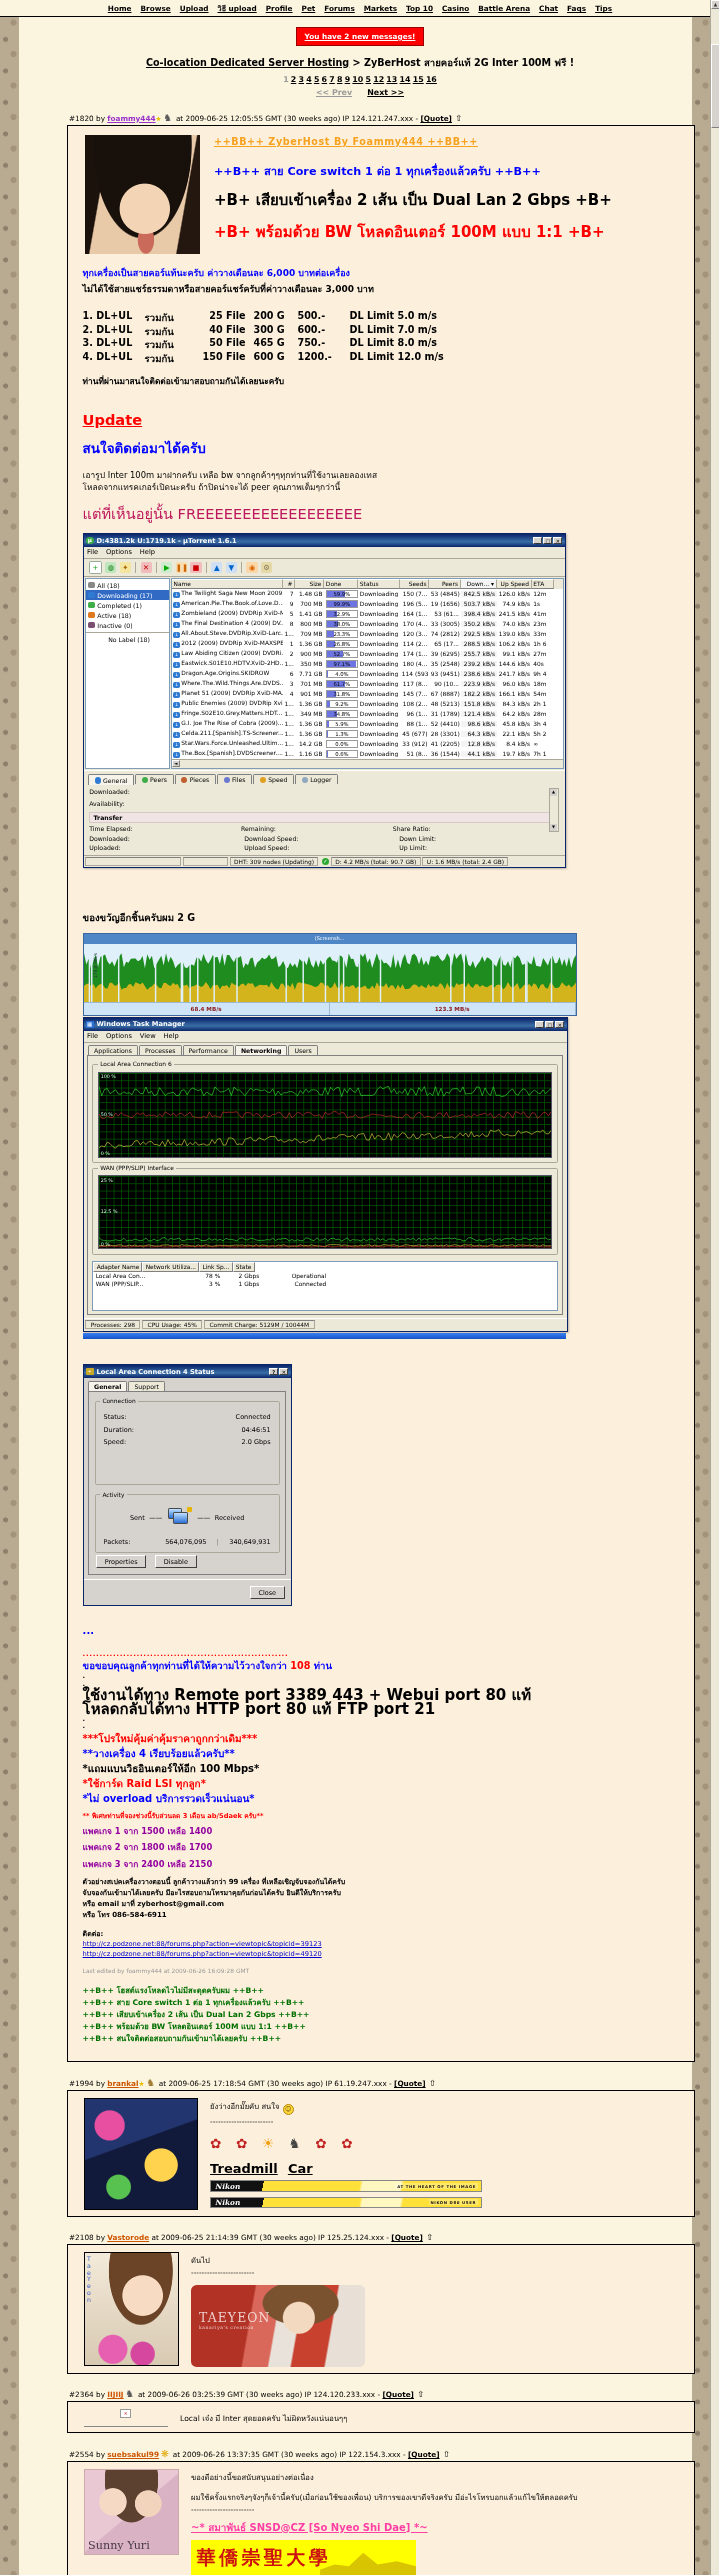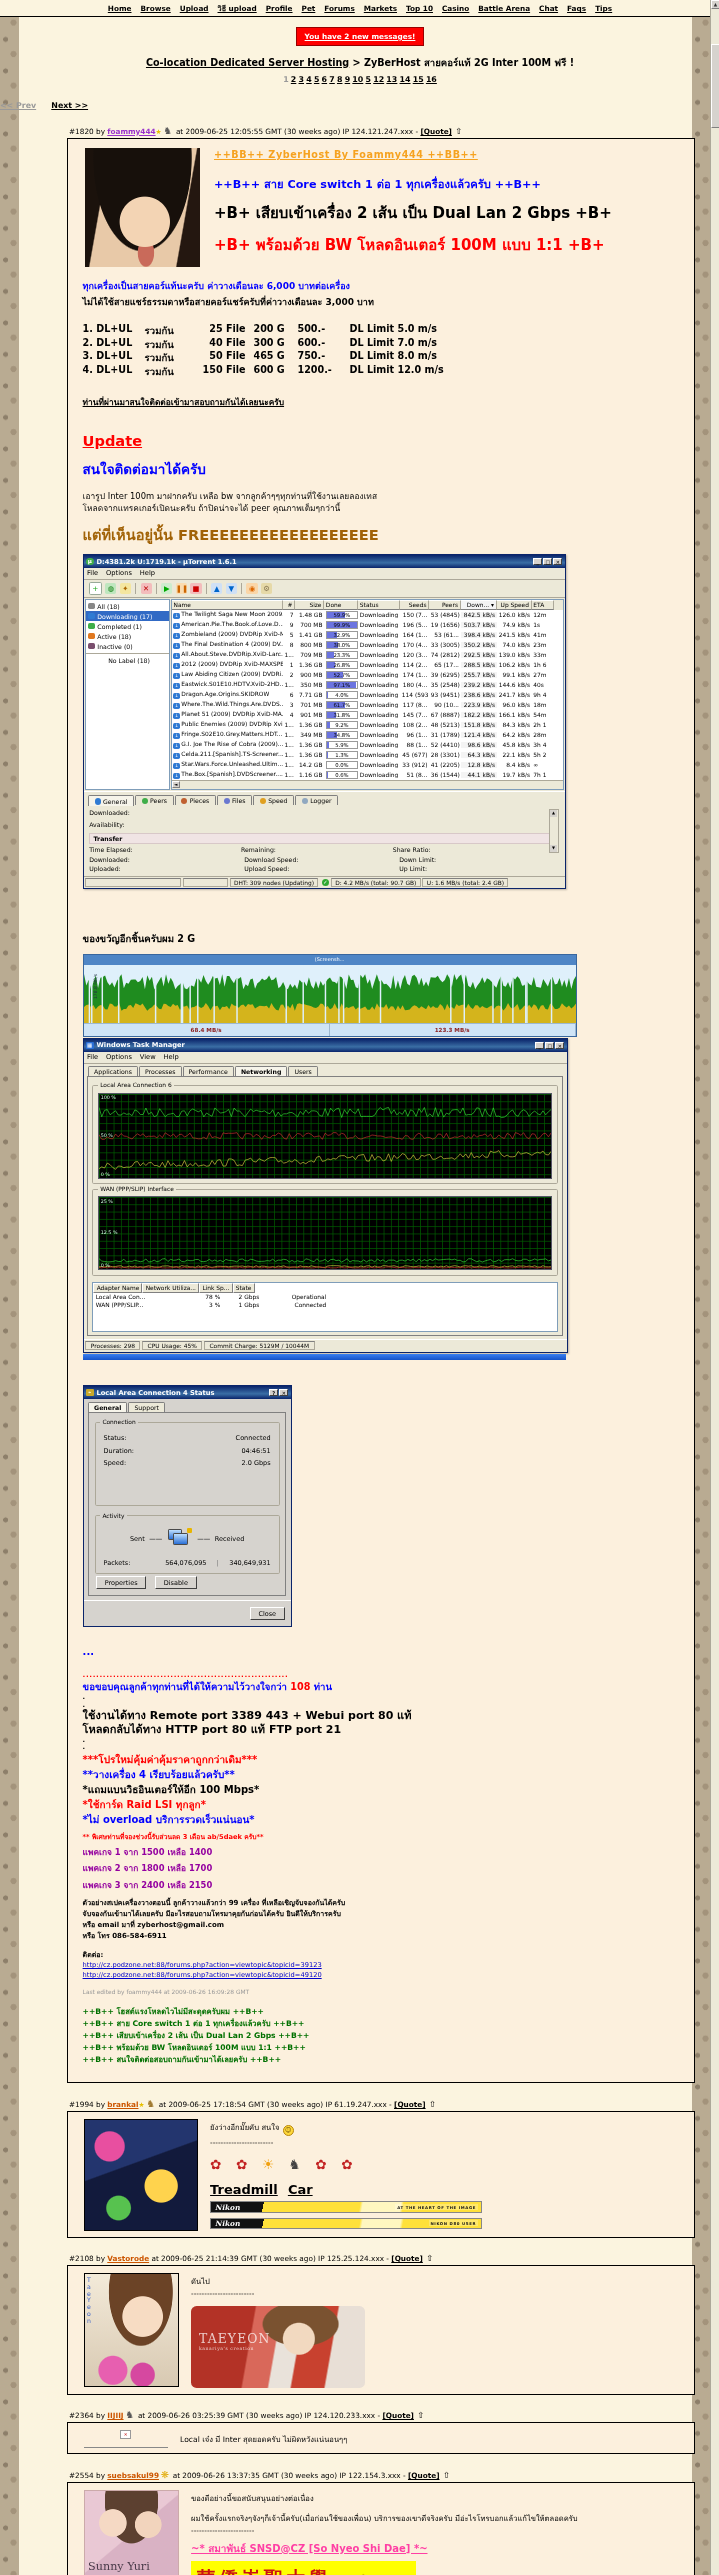--- a/index.html
+++ b/index.html
@@ -16,21 +16,21 @@
   
   #nav{position:relative;z-index:2;height:17px;background:#fbf4df;border-bottom:1.1px solid #000;text-align:center;padding-top:3.4px;box-sizing:border-box}
   #nav a{font-size:7.3px;font-weight:bold;color:#000;text-decoration:underline;margin:0 4.5px;cursor:pointer}
   #content{position:relative;z-index:2;padding-top:10px}
   #msgbtn{display:block;margin:0 auto;background:#f00;border:0.6px solid #900;color:#fff;font-size:7.3px;font-weight:bold;text-decoration:underline;padding:3.9px 7.9px;cursor:pointer;font-family:inherit}
   #ttl{text-align:center;margin-top:9px;font-size:9.6px;font-weight:bold;color:#000}
   #ttl .lnk{text-decoration:underline;cursor:pointer}
   #pages{text-align:center;margin-top:5.6px;font-size:7.9px;font-weight:bold}
   #pages span{margin:0 1.1px;text-decoration:underline;cursor:pointer}
   #pages span.cur{color:#999;text-decoration:none;cursor:default}
-  #prevnext{margin-top:17px;font-size:7.9px;font-weight:bold}
+  #prevnext{text-align:center;margin-top:4px;font-size:7.9px;font-weight:bold}
   #prevnext .dis{color:#999;text-decoration:underline;margin-right:12.4px}
   #prevnext .nxt{color:#000;text-decoration:underline;cursor:pointer}
   
   .phead{margin:14.6px 0 2.2px 69px;font-size:7.3px;color:#000}
   .phead .uname{font-weight:bold;text-decoration:underline;cursor:pointer}
   .phead .star{color:#e7c100;font-size:6.7px}
   .phead .sprite{font-size:9.6px;color:#555;margin:0 1.7px}
   .phead .quote{font-weight:bold;text-decoration:underline;cursor:pointer}
   .phead .uparr{font-size:8.4px;margin-left:3.4px}
   .pbox{margin:0 25px 0 67px;border:0.6px solid #000;background:#fcf0dd;position:relative;overflow:hidden}
@@ -48,25 +48,25 @@
   .t-blue{font-size:11.2px;font-weight:bold;color:#0000ff;margin-top:14.6px}
   .t-black{font-size:15px;font-weight:bold;color:#000;margin-top:7.9px}
   .t-red{font-size:15px;font-weight:bold;color:#f00;margin-top:7.9px}
   .rest{clear:both;padding:5.6px 11.2px 17px 14.6px}
   .core1{font-size:9px;font-weight:bold;color:#0000ff}
   .core2{font-size:9px;font-weight:bold;color:#000;margin-top:1.1px}
   .prices{margin-top:14.6px}
   .prow{font-size:9.6px;font-weight:bold;color:#000;height:13.5px;display:flex}
   .prow .c1{width:62px}.prow .c2{width:52px}.prow .c3{width:49px;text-align:right;padding-right:7.9px}
   .prow .c4{width:44px}.prow .c5{width:52px}.prow .c6{width:auto}
-  .invite{margin-top:18px;font-size:8.4px;font-weight:bold;text-decoration:underline}
+  .invite{margin-top:10px;font-size:8.4px;font-weight:bold;}
   .upd{margin-top:22.5px;font-size:14.6px;font-weight:bold;color:#f00;text-decoration:underline}
   .cont{margin-top:9px;font-size:13.5px;font-weight:bold;color:#0000ff}
   .inter{margin-top:10px;font-size:8.4px;font-weight:normal;color:#000;line-height:12.4px}
-  .free{margin-top:9px;font-size:14.6px;font-weight:bold;color:#a16207}
+  .free{margin-top:9px;font-size:14.6px;font-weight:normal;color:#be185d}
   
   .win{border:0.6px solid #0a246a;background:#ece9d8;box-shadow:1.1px 1.1px 1.7px rgba(0,0,0,.25)}
   .tbar{height:12.4px;background:linear-gradient(#0a246a,#3a6ea5 60%,#0a246a);display:flex;align-items:center;padding:0 2.2px;color:#fff;font-size:6.7px;font-weight:bold}
   .tbar .ico{width:7.9px;height:7.9px;margin-right:2.8px;background:#3fae49;border-radius:50%;color:#fff;font-size:5.6px;line-height:7.9px;text-align:center;font-weight:bold}
   .tbar .sp{flex:1}
   .wbtn{width:9px;height:7.9px;background:#d6d3ce;border:0.6px solid #fff;border-right-color:#404040;border-bottom-color:#404040;font-size:5px;line-height:6.7px;text-align:center;color:#000;margin-left:1.1px;box-sizing:border-box}
   .mbar{height:11.2px;background:#ece9d8;border-bottom:0.6px solid #aca899;font-size:6.7px;display:flex;align-items:center;padding-left:3.4px;color:#000}
   .mbar span{margin-right:7.9px;cursor:pointer}
   
   #ut{width:481px;margin-top:7.9px}
@@ -156,21 +156,21 @@
   .pkts .k{width:51px}.pkts .s{flex:1;text-align:right;padding-right:10px}.pkts .r{flex:1;text-align:right}
   .btn95{background:#d6d3ce;border:1.1px solid #fff;border-right-color:#404040;border-bottom-color:#404040;font-size:6.5px;padding:1.7px 7.9px;font-family:inherit;cursor:pointer}
   #lac .brow{padding:2.2px 0 1.1px 1.1px}
   #lac .crow{text-align:right;padding:5.6px 5.6px 5.6px 0;border-top:0.6px solid #fff}
   
   .dots3{margin-top:19px;font-size:10px;font-weight:bold;color:#0000ff}
   .dotline{margin-top:13.5px;font-size:7.3px;font-weight:bold;color:#f00;letter-spacing:0.6px}
   .thanks{font-size:9.6px;font-weight:bold;color:#0000ff}
   .thanks .n{color:#f00}
   .tinydot{font-size:6.7px;font-weight:bold;color:#000;line-height:7.3px}
-  .ports{font-size:11px;font-weight:bold;color:#000;line-height:14px}
+  .ports{font-size:15px;font-weight:bold;color:#000;line-height:14px}
   .promo{font-size:10px;font-weight:bold;line-height:15px}
   .pm-red{color:#f00}.pm-blue{color:#0000ff}.pm-black{color:#000}
   .pnote{margin-top:4.5px;font-size:6.7px;font-weight:bold;color:#f00}
   .pkg{font-size:8.4px;font-weight:bold;color:#9400a0;line-height:13.5px;margin-top:3.4px}
   .slines{margin-top:5.6px;font-size:7px;font-weight:bold;color:#000;line-height:10.7px}
   .ctc{margin-top:7.9px;font-size:7px;font-weight:bold}
   .url{font-size:6.7px;color:#00c;text-decoration:underline;line-height:10px;display:block;cursor:pointer}
   .ledit{margin-top:9px;font-size:5.9px;color:#999}
   .greens{margin-top:11.2px;font-size:7.6px;font-weight:bold;color:#007000;line-height:11.8px}
   

